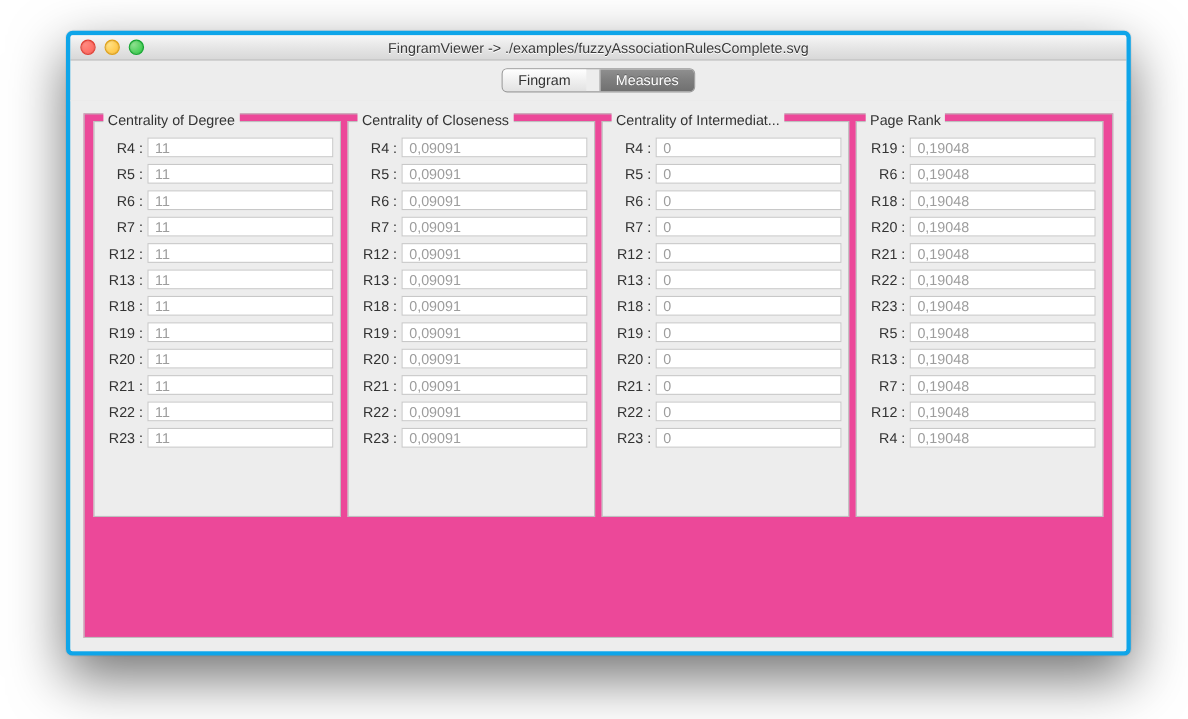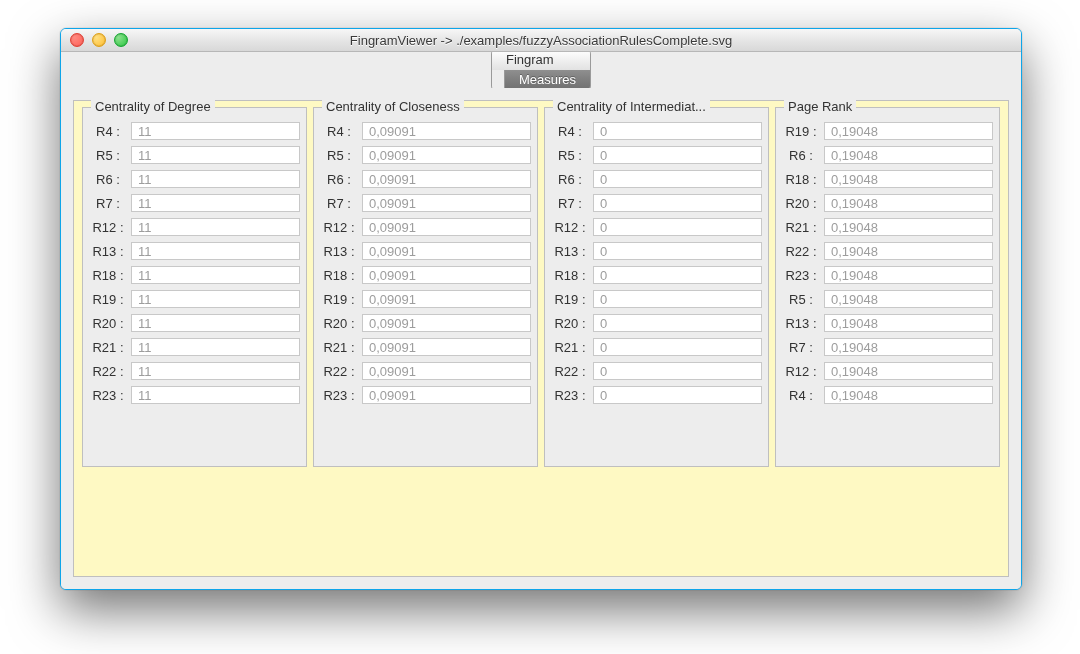--- a/index.html
+++ b/index.html
@@ -21,21 +21,21 @@
     background: #ffffff;
   }
 
   .window {
     position: absolute;
     left: 60px;
     top: 28px;
     width: 960px;
     height: 560px;
     background: #ededed;
-    border: 1px solid #0ea5e9;
+    border: 4px solid #0ea5e9;
     border-radius: 6px;
     box-shadow: 0 20px 50px rgba(0,0,0,0.55), 0 0 0 1px rgba(0,0,0,0.05);
     overflow: hidden;
   }
 
   
   .titlebar {
     height: 22px;
     background: linear-gradient(to bottom, #f7f7f7 0%, #e6e6e6 50%, #d8d8d8 100%);
     border-bottom: 1px solid #b7b7b7;
@@ -73,21 +73,20 @@
     align-items: center;
     justify-content: center;
     border-bottom: 1px solid #dcdcdc;
     background: #ededed;
   }
   .segmented {
     display: flex;
     border-radius: 4px;
     overflow: hidden;
     box-shadow: 0 0 0 1px #9a9a9a;
-    flex-direction: column;
   }
   .segmented .seg {
     height: 20px;
     line-height: 20px;
     padding: 0 14px;
     font-size: 13px;
     background: linear-gradient(to bottom, #ffffff, #f0f0f0 50%, #e2e2e2);
     color: #333;
     cursor: default;
   }
@@ -105,21 +104,21 @@
     top: 59px; 
     left: 0; right: 0; bottom: 0;
     background: #ededed;
     padding: 12px;
     box-sizing: border-box;
   }
   .panel {
     width: 100%;
     height: 100%;
     border: 1px solid #bfbfbf;
-    background: #fef9c3;
+    background: #ec4899;
     box-sizing: border-box;
     padding: 6px 8px 8px 8px;
     display: flex;
     gap: 6px;
   }
 
   .groupbox {
     flex: 1 1 0;
     border: 1px solid #bfbfbf;
     position: relative;
@@ -143,21 +142,21 @@
   }
 
   .rows { display: flex; flex-direction: column; gap: 6px; }
   .row {
     display: flex;
     align-items: center;
     gap: 4px;
   }
   .row .lbl {
     width: 38px;
-    text-align: center;
+    text-align: right;
     font-size: 13px;
     color: #333;
     white-space: nowrap;
   }
   .row input[type="text"] {
     flex: 1;
     height: 18px;
     border: 1px solid #c8c8c8;
     background: #ffffff;
     font-size: 13px;

